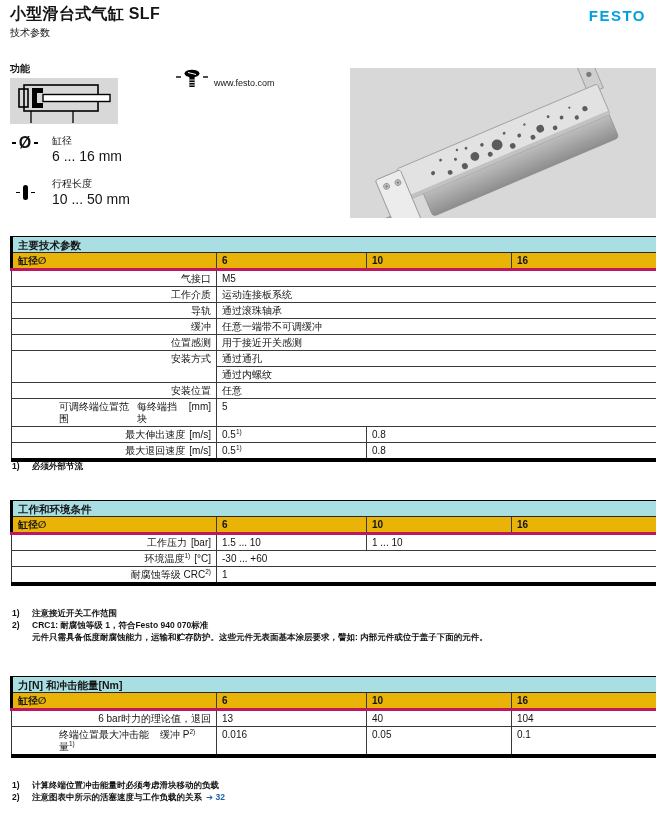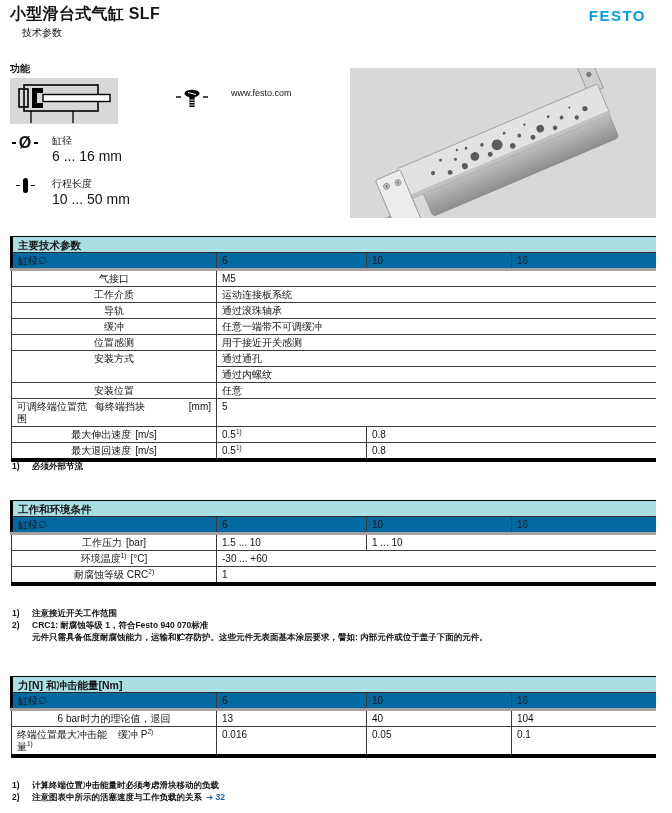--- a/index.html
+++ b/index.html
@@ -1,59 +1,59 @@
 <!DOCTYPE html>
 <html><head>
 <meta charset="utf-8">
 <style>
   html,body{margin:0;padding:0;background:#ffffff;}
   body{font-family:"Liberation Sans","DejaVu Sans",sans-serif;color:#141414;}
   .page{position:relative;width:656px;height:813px;background:#fff;overflow:hidden;}
 
   
   .doc-title{position:absolute;left:10px;top:4px;font-size:16px;font-weight:bold;letter-spacing:.3px;}
-  .doc-subtitle{position:absolute;left:10px;top:26px;font-size:10px;margin-left:12px;}
+  .doc-subtitle{position:absolute;left:10px;top:26px;font-size:10px;}
   .brand-logo{position:absolute;right:10px;top:7px;font-size:15px;font-weight:800;color:#00a0e1;letter-spacing:1.5px;}
 
   
   .func-label{position:absolute;left:10px;top:62px;font-size:10px;font-weight:600;}
   .func-box{position:absolute;left:10px;top:78px;width:108px;height:46px;background:#d8d8d8;}
-  .weblink{position:absolute;left:176px;top:88px;display:flex;align-items:flex-start;gap:23px;}
+  .weblink{position:absolute;left:176px;top:68px;display:flex;align-items:flex-end;gap:6px;}
   .weblink .site{font-size:9px;}
 
   
   .feature{position:absolute;left:8px;display:flex;align-items:flex-start;gap:10px;}
   .f-bore{top:134px;}
-  .f-stroke{top:177px;}
+  .f-stroke{top:177px;align-items:center;}
   .f-icon{display:flex;align-items:center;gap:3px;min-width:34px;justify-content:center;margin-top:1px;}
   .dash{width:4px;height:1.5px;background:#000;display:inline-block;}
   .big-o{font-size:16px;font-weight:bold;line-height:16px;}
   .bar-v{width:5px;height:15px;background:#000;border-radius:2.5px;display:inline-block;}
   .f-text .f-lab{font-size:10px;}
   .f-text .f-val{font-size:14px;margin-top:0;}
 
   
   .product{position:absolute;left:350px;top:68px;width:312px;height:150px;background:#d8d8d8;}
 
   
   .tblwrap{position:absolute;left:10px;width:652px;}
   .tw1{top:236px;} .tw2{top:500px;} .tw3{top:676px;}
   table.ds{border-collapse:collapse;width:652px;table-layout:fixed;font-size:10px;border-bottom:4px solid #000;}
   table.ds td{padding:2px 5px 1px 5px;vertical-align:top;line-height:12px;}
   tr.t-title td{background:#a9dfe2;font-weight:bold;font-size:10.5px;height:12px;
     border-left:3px solid #000;border-right:3px solid #000;border-top:1px solid #000;border-bottom:1px solid #2a2a2a;}
-  tr.t-head td{background:#0369a1;height:12px;border-bottom:3px solid #a3a3a3;}
+  tr.t-head td{background:#eab308;height:12px;border-bottom:3px solid #be185d;font-weight:bold;}
   tr.t-head td:first-child{border-left:3px solid #000;}
   tr.t-head td:last-child{border-right:3px solid #000;}
   tr.t-head td.v{border-left:1px solid #3a3a3a;}
   tr.b td{border-top:1px solid #3a3a3a;height:12px;}
   tr.b td:first-child{border-left:1px solid #333;}
   tr.b td:last-child{border-right:1px solid #333;}
   td.v{border-left:1px solid #3a3a3a;}
-  .lc{display:flex;justify-content:center;align-items:flex-start;gap:4px;}
+  .lc{display:flex;justify-content:flex-end;align-items:flex-start;gap:4px;margin-left:42px;}
   .lc .unit{white-space:nowrap;}
   .wrapA{display:inline-block;width:74px;}
   .wrapA3{display:inline-block;width:97px;}
   .lblB{flex:1;text-align:left;}
   sup{font-size:6.5px;line-height:0;vertical-align:4px;}
 
   
   .fnblock{position:absolute;left:12px;width:648px;font-size:8.5px;font-weight:600;}
   .fb1{top:461px;} .fb2{top:608px;} .fb3{top:780px;}
   .fn{display:flex;gap:10px;margin-bottom:2px;line-height:10px;}

